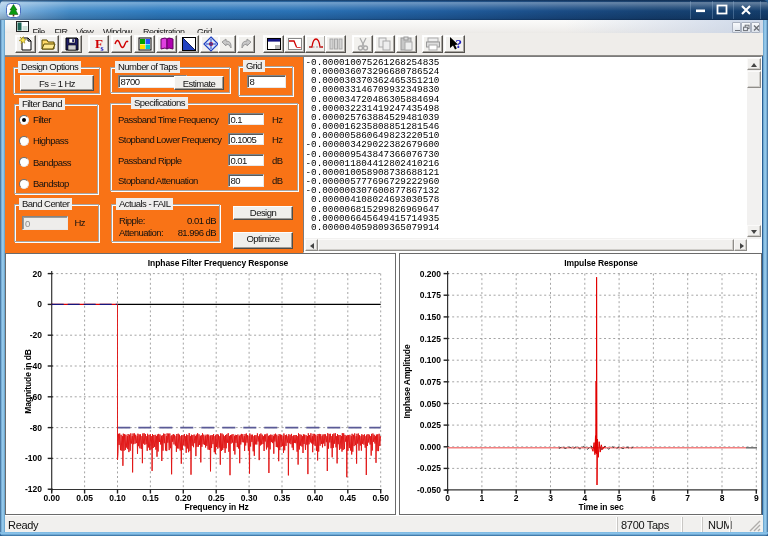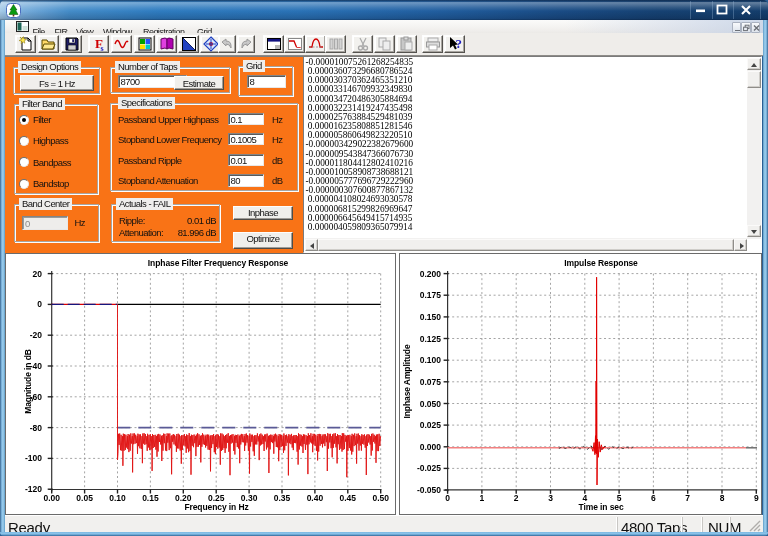--- a/index.html
+++ b/index.html
@@ -21,30 +21,30 @@
 #form { left:5px; top:56px; width:298px; height:197px; background:#f97316; border-top:1px solid #7d7d7d; }
 .grp { position:absolute; border:1px solid #a7a5a2; box-shadow:1px 1px 0 #fdfdfd, inset 1px 1px 0 #fdfdfd; }
 .glab { position:absolute; background:#efeeec; padding:0 3px; font-size:9.5px; letter-spacing:-0.55px; color:#111; white-space:nowrap; height:12px; line-height:12px; }
 .lbl { position:absolute; font-size:9.5px; letter-spacing:-0.55px; color:#111; white-space:nowrap; }
 .btn { position:absolute; background:#f0efec; border:1px solid; border-color:#fdfdfd #4e4c48 #4e4c48 #fdfdfd; box-shadow:inset -1px -1px 0 #a09d98; text-align:center; font-size:9.5px; letter-spacing:-0.55px; color:#111; }
 .fld { position:absolute; background:#fff; border:1px solid; border-color:#848484 #e8e8e8 #e8e8e8 #848484; box-shadow:inset 1px 1px 0 #5a5a5a; font-size:9.5px; letter-spacing:-0.55px; color:#111; padding-left:2px; }
 .fld.dis { background:#eeedeb; color:#8a8a8a; box-shadow:inset 1px 1px 0 #9a9a9a; }
 .radio { position:absolute; width:10px; height:10px; border-radius:50%; background:#fff; border:1px solid; border-color:#6e6e6e #e6e6e6 #e6e6e6 #6e6e6e; }
 .rdot { position:absolute; left:2px; top:2px; width:4px; height:4px; border-radius:50%; background:#000; }
 #coef { left:303px; top:56px; width:459px; height:197px; background:#fff; border:1px solid; border-color:#7b7b7b #fdfdfd #fdfdfd #7b7b7b; }
-#coef pre { position:absolute; left:1.5px; top:1px; font-family:Liberation Serif, serif; font-size:9.3px; line-height:9.15px; color:#000; }
+#coef pre { position:absolute; left:1.5px; top:1px; font-family:Liberation Mono, monospace; font-size:9.3px; line-height:9.15px; color:#000; }
 .sb { position:absolute; background:#f2f1f0; }
 .sbtn { position:absolute; background:#f1f0ee; border:1px solid; border-color:#fbfaf9 #8f8d89 #8f8d89 #fbfaf9; box-shadow:inset -1px -1px 0 #cfcdc9; }
 .tri { position:absolute; width:0; height:0; }
 #ch1 { left:5px; top:253px; }
 #ch2 { left:399px; top:253px; }
 .tk { font:bold 8.5px "Liberation Sans",sans-serif; fill:#000; }
 .ct { font:bold 8.5px "Liberation Sans",sans-serif; fill:#000; letter-spacing:-0.1px; }
 #gap { left:396px; top:253px; width:3px; height:262px; background:#fff; }
-#status { left:5px; top:515px; width:758px; height:17px; background:#f1f0ee; border-top:1px solid #fff; font-size:15px; letter-spacing:-0.3px; color:#111; }
+#status { left:5px; top:515px; width:758px; height:17px; background:#f1f0ee; border-top:1px solid #fff; font-size:11px; letter-spacing:-0.3px; color:#111; }
 .sp { position:absolute; top:1px; height:15px; border-left:1px solid #c9c7c4; box-shadow:-1px 0 0 #fff; }
 #bl { left:0; top:20px; width:5px; height:512px; background:linear-gradient(90deg,#39648e,#84bce4 35%,#9fd0ee 60%,#5e9cc8 100%); }
 #br { left:763px; top:20px; width:5px; height:512px; background:linear-gradient(90deg,#5e9cc8 0,#9fd0ee 40%,#84bce4 65%,#39648e 100%); }
 #bb { left:0; top:532px; width:768px; height:4px; background:linear-gradient(180deg,#7cb8e2 0,#8cc4ea 45%,#4a86b6 85%,#274e78 100%); border-radius:0 0 4px 4px; }
 </style></head>
 <body>
 <div id="root">
 <div class="abs" id="title">
  <svg class="abs" style="left:6px;top:2.5px" width="15" height="15" viewBox="0 0 15 15">
         <rect x="0.5" y="0.5" width="14" height="14" rx="4" fill="#fff" stroke="#4a6fc0"></rect>
@@ -240,22 +240,22 @@
         <div class="rdot"></div>
       </div>
       <div class="lbl" style="left:33px;top:113px">Filter</div>
 <div class="radio" style="left:18.5px;top:134.5px"></div>
       <div class="lbl" style="left:33px;top:134px">Highpass</div>
 <div class="radio" style="left:18.5px;top:156.0px"></div>
       <div class="lbl" style="left:33px;top:155.5px">Bandpass</div>
 <div class="radio" style="left:18.5px;top:177.5px"></div>
       <div class="lbl" style="left:33px;top:177px">Bandstop</div>
 <div class="grp" style="left:110px;top:102px;width:188px;height:88px"></div>
-      <div class="glab" style="left:118px;top:96px">Specifications</div>
-<div class="lbl" style="left:118px;top:112.5px">Passband Upper Highpass</div>
+      <div class="glab" style="left:131px;top:96px">Specifications</div>
+<div class="lbl" style="left:118px;top:112.5px">Passband Time Frequency</div>
 <div class="fld" style="left:227.5px;top:111.5px;width:36.5px;height:12.5px;line-height:11.5px">0.1</div>
 <div class="lbl" style="left:272px;top:112.5px">Hz</div>
 <div class="lbl" style="left:118px;top:132.6px">Stopband Lower Frequency</div>
 <div class="fld" style="left:227.5px;top:131.6px;width:36.5px;height:12.5px;line-height:11.5px">0.1005</div>
 <div class="lbl" style="left:272px;top:132.6px">Hz</div>
 <div class="lbl" style="left:118px;top:153.8px">Passband Ripple</div>
 <div class="fld" style="left:227.5px;top:152.8px;width:36.5px;height:12.5px;line-height:11.5px">0.01</div>
 <div class="lbl" style="left:272px;top:153.8px">dB</div>
 <div class="lbl" style="left:118px;top:174.4px">Stopband Attenuation</div>
 <div class="fld" style="left:227.5px;top:173.4px;width:36.5px;height:12.5px;line-height:11.5px">80</div>
@@ -263,21 +263,21 @@
 <div class="grp" style="left:14px;top:202.5px;width:85px;height:38px"></div>
       <div class="glab" style="left:19px;top:196.5px">Band Center</div>
 <div class="fld dis" style="left:22px;top:214.5px;width:46px;height:14px;line-height:13px">0</div>
 <div class="lbl" style="left:74.5px;top:216px">Hz</div>
 <div class="grp" style="left:111px;top:202.5px;width:109px;height:38px"></div>
       <div class="glab" style="left:116px;top:196.5px">Actuals - FAIL</div>
 <div class="lbl" style="left:119px;top:213.5px">Ripple:</div>
 <div class="lbl" style="left:119px;top:226px">Attenuation:</div>
 <div class="lbl" style="left:146px;top:213.5px;width:70px;text-align:right">0.01 dB</div>
 <div class="lbl" style="left:146px;top:226px;width:70px;text-align:right">81.996 dB</div>
-<div class="btn" style="left:233px;top:205px;width:60px;height:13.5px;line-height:12.5px">Inphase</div>
+<div class="btn" style="left:233px;top:205px;width:60px;height:13.5px;line-height:12.5px">Design</div>
 <div class="btn" style="left:233px;top:231px;width:60px;height:17px;line-height:12.5px">Optimize</div>
 </div>
 </div>
 <div class="abs" id="coef">
 <pre>-0.000010075261268254835
  0.000036073296680786524
  0.000030370362465351210
  0.000033146709932349830
  0.000034720486305884694
  0.000032231419247435498
@@ -448,21 +448,21 @@
 <text x="288.7" y="247.5" text-anchor="middle" class="tk">7</text>
 <text x="323.0" y="247.5" text-anchor="middle" class="tk">8</text>
 <text x="357.3" y="247.5" text-anchor="middle" class="tk">9</text>
 <text x="202" y="12.5" text-anchor="middle" class="ct">Impulse Response</text>
 <text x="202" y="256.5" text-anchor="middle" class="ct">Time in sec</text>
 <text x="11" y="128.5" text-anchor="middle" class="ct" transform="rotate(-90 11 128.5)">Inphase Amplitude</text>
 </svg>
 <div class="abs" id="status">
  <span style="position:absolute;left:3px;top:3px">Ready</span>
  <div class="sp" style="left:612px"></div>
- <span style="position:absolute;left:616px;top:3px">4800 Taps</span>
+ <span style="position:absolute;left:616px;top:3px">8700 Taps</span>
  <div class="sp" style="left:677px"></div>
  <div class="sp" style="left:697px"></div>
  <span style="position:absolute;left:703px;top:3px">NUM</span>
  <div class="sp" style="left:725px"></div>
  <svg style="position:absolute;left:744px;top:4px" width="12" height="12" viewBox="0 0 12 12">
       <path d="M11 1 L1 11 M11 5 L5 11 M11 9 L9 11" stroke="#b0aeab" stroke-width="1.4"></path>
     </svg>
 </div>
 <div class="abs" id="bl"></div>
 <div class="abs" id="br"></div>

